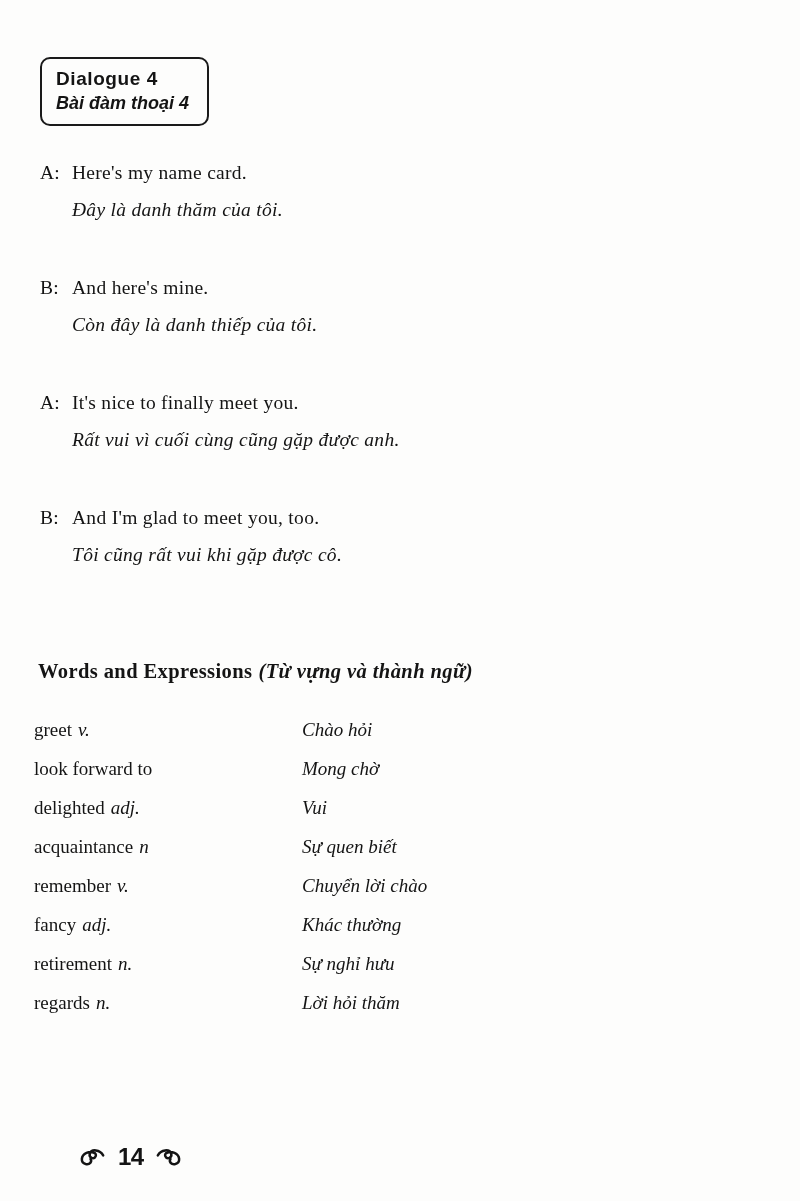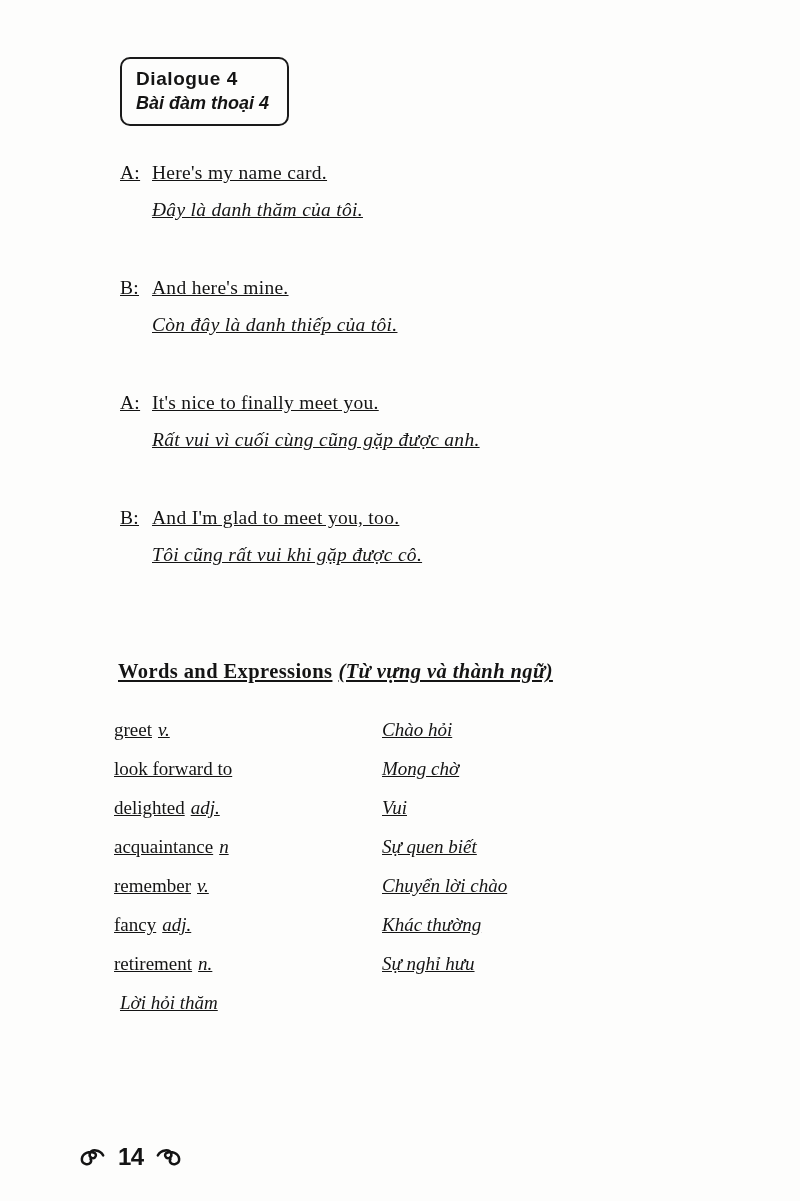--- a/index.html
+++ b/index.html
@@ -5,23 +5,22 @@
   * { margin: 0; padding: 0; box-sizing: border-box; }
   html, body { background: #e8e8e8; }
   .page {
     position: relative;
     width: 800px;
     height: 1201px;
     margin: 0 auto;
     background: #fdfdfc;
     color: #141414;
     font-family: "Liberation Serif", "DejaVu Serif", serif;
-    padding: 57px 60px 0 120px;
+    padding: 57px 60px 0 40px;
     overflow: hidden;
-    text-decoration: underline;
   }
   
   .dialogue-box {
     display: inline-block;
     border: 2.5px solid #1a1a1a;
     border-radius: 10px;
     padding: 9px 18px 10px 14px;
     margin-bottom: 36px;
     min-width: 160px;
   }
@@ -183,20 +182,21 @@
     </div>
     <div class="vocab-row">
       <span class="vocab-term-cell"><span>fancy</span><span class="pos">adj.</span></span>
       <span class="vocab-translation">Khác thường</span>
     </div>
     <div class="vocab-row">
       <span class="vocab-term-cell"><span>retirement</span><span class="pos">n.</span></span>
       <span class="vocab-translation">Sự nghỉ hưu</span>
     </div>
     <div class="vocab-row">
+      <span class="vocab-term-cell"><span>regards</span><span class="pos">n.</span></span>
       <span class="vocab-translation">Lời hỏi thăm</span>
     </div>
   </div>
 
   
   <div class="footer">
     <span class="ornament">
       <svg width="34" height="20" viewBox="0 0 40 24" aria-hidden="true">
         <path d="M37 10 C33 3, 23 2, 21 8 C19.5 13, 26 15.5, 28 11 C29.8 7, 23 4.5, 17 7 C10 10, 9.5 19, 16 20.5 C21 21.5, 24 17.5, 21.8 14.5" fill="none" stroke="#141414" stroke-width="3" stroke-linecap="round"></path>
       </svg>

